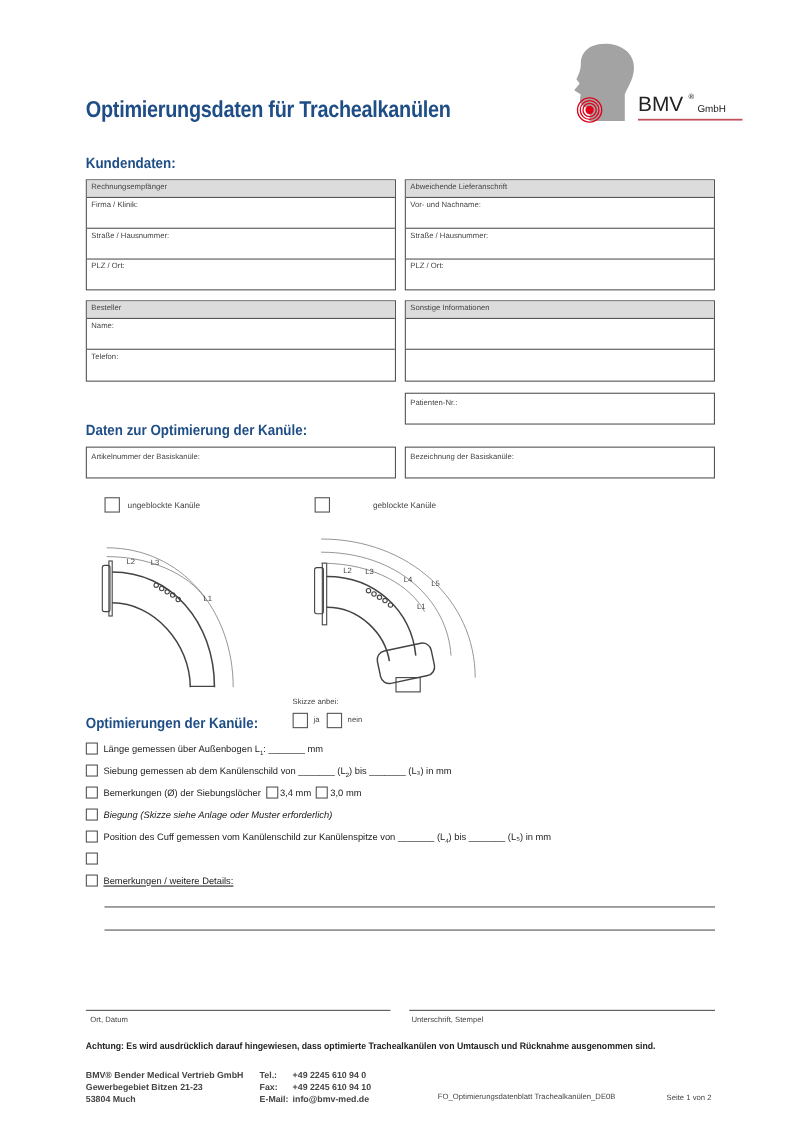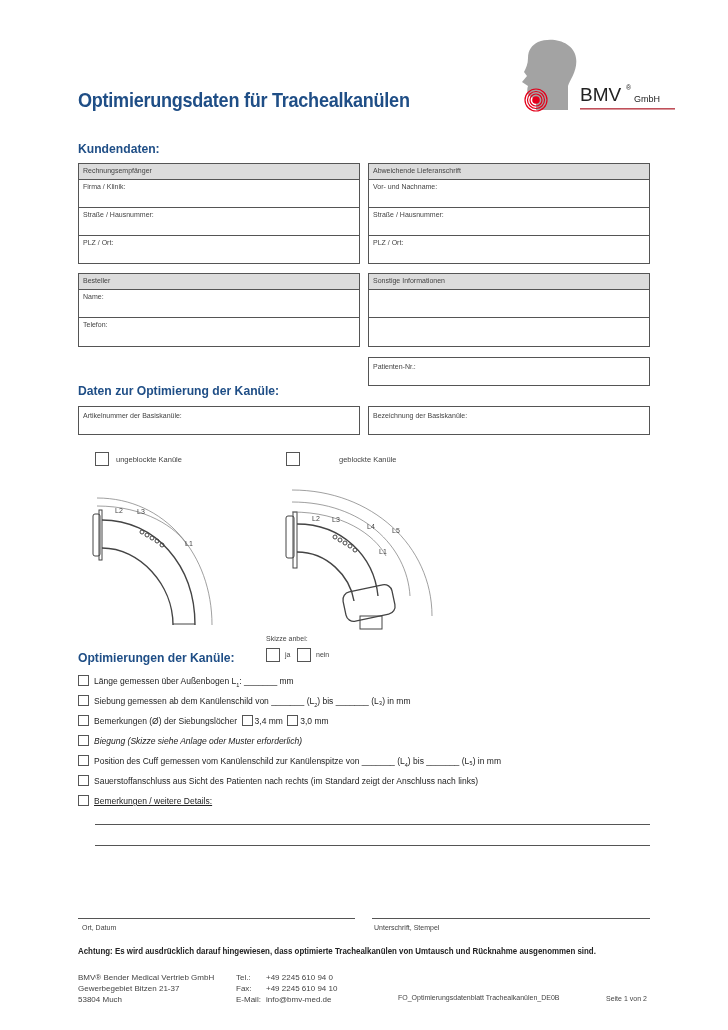--- a/index.html
+++ b/index.html
@@ -10,21 +10,21 @@
   .box{position:absolute;border:1px solid #555;background:#fff;box-sizing:border-box;}
   .box .hdr{height:16px;background:#dcdcdc;border-bottom:1px solid #555;font-size:7px;color:#444;padding:3px 0 0 4px;box-sizing:border-box;}
   .box .row{border-bottom:1px solid #555;height:28px;font-size:7px;color:#444;padding:3px 0 0 4px;box-sizing:border-box;}
   .box .row:last-child{border-bottom:none;}
   .lbl{font-size:7px;color:#444;}
   .cb{position:absolute;width:11px;height:11px;border:1px solid #555;box-sizing:border-box;background:#fff;}
   .opt{position:absolute;left:78px;font-size:8.5px;color:#222;white-space:nowrap;}
   .opt .cb{position:relative;display:inline-block;vertical-align:middle;margin-right:5px;top:-1px;}
   .line{position:absolute;height:1px;background:#555;}
   .sub{font-size:5.5px;vertical-align:sub;}
-  .foot{font-size:8px;color:#444;line-height:11px;}
+  .foot{font-size:8px;color:#444;line-height:11px;font-weight:bold;}
 </style>
 </head>
 <body>
 
 <div class="abs title">Optimierungsdaten für Trachealkanülen</div>
 
 <div class="abs" style="left:518px;top:38px;width:160px;height:75px;">
   <svg width="160" height="75" viewBox="0 0 160 75">
     <path d="M20 4 C35 -2 56 4 58 20 C60 32 52 42 50 48 L50 72 L18 72 L18 60 C10 60 8 54 10 48 L4 44 L9 38 L6 34 C8 30 10 26 10 20 C10 12 14 7 20 4 Z" fill="#a3a3a3"></path>
     <circle cx="18" cy="62" r="11" fill="none" stroke="#e3001b" stroke-width="1.2"></circle>
@@ -147,39 +147,39 @@
   <span class="cb" style="margin-left:2px;margin-right:2px;"></span><span>3,4 mm</span>
   <span class="cb" style="margin-left:2px;margin-right:2px;"></span><span>3,0 mm</span>
 </div>
 <div class="opt" style="top:736px;font-style:italic;">
   <span class="cb"></span><span>Biegung (Skizze siehe Anlage oder Muster erforderlich)</span>
 </div>
 <div class="opt" style="top:756px;">
   <span class="cb"></span><span>Position des Cuff gemessen vom Kanülenschild zur Kanülenspitze von _______ (L</span><span class="sub">4</span><span>) bis _______ (L₅) in mm</span>
 </div>
 <div class="opt" style="top:776px;">
-  <span class="cb"></span><span>Sauerstoffanschluss aus Sicht des Patienten nach rechts (im Standard zeigt der Anschluss nach links)</span>
+  <span class="cb"></span>
 </div>
 <div class="opt" style="top:796px;text-decoration:underline;">
   <span class="cb"></span><span>Bemerkungen / weitere Details:</span>
 </div>
 
 <div class="line" style="left:95px;top:824px;width:555px;"></div>
 <div class="line" style="left:95px;top:845px;width:555px;"></div>
 
 <div class="line" style="left:78px;top:918px;width:277px;"></div>
 <div class="abs lbl" style="left:82px;top:924px;font-size:7px;">Ort, Datum</div>
 <div class="line" style="left:372px;top:918px;width:278px;"></div>
 <div class="abs lbl" style="left:374px;top:924px;font-size:7px;">Unterschrift, Stempel</div>
 
 <div class="abs" style="left:78px;top:946px;font-size:8.5px;font-weight:bold;color:#222;white-space:nowrap;transform:scaleX(0.93);transform-origin:left top;">Achtung: Es wird ausdrücklich darauf hingewiesen, dass optimierte Trachealkanülen von Umtausch und Rücknahme ausgenommen sind.</div>
 
 <div class="abs foot" style="left:78px;top:972px;">
   <div>BMV® Bender Medical Vertrieb GmbH</div>
-  <div>Gewerbegebiet Bitzen 21-37</div>
+  <div>Gewerbegebiet Bitzen 21-23</div>
   <div>53804 Much</div>
 </div>
 <div class="abs foot" style="left:236px;top:972px;">
   <div>Tel.:</div>
   <div>Fax:</div>
   <div>E-Mail:</div>
 </div>
 <div class="abs foot" style="left:266px;top:972px;">
   <div>+49 2245 610 94 0</div>
   <div>+49 2245 610 94 10</div>

